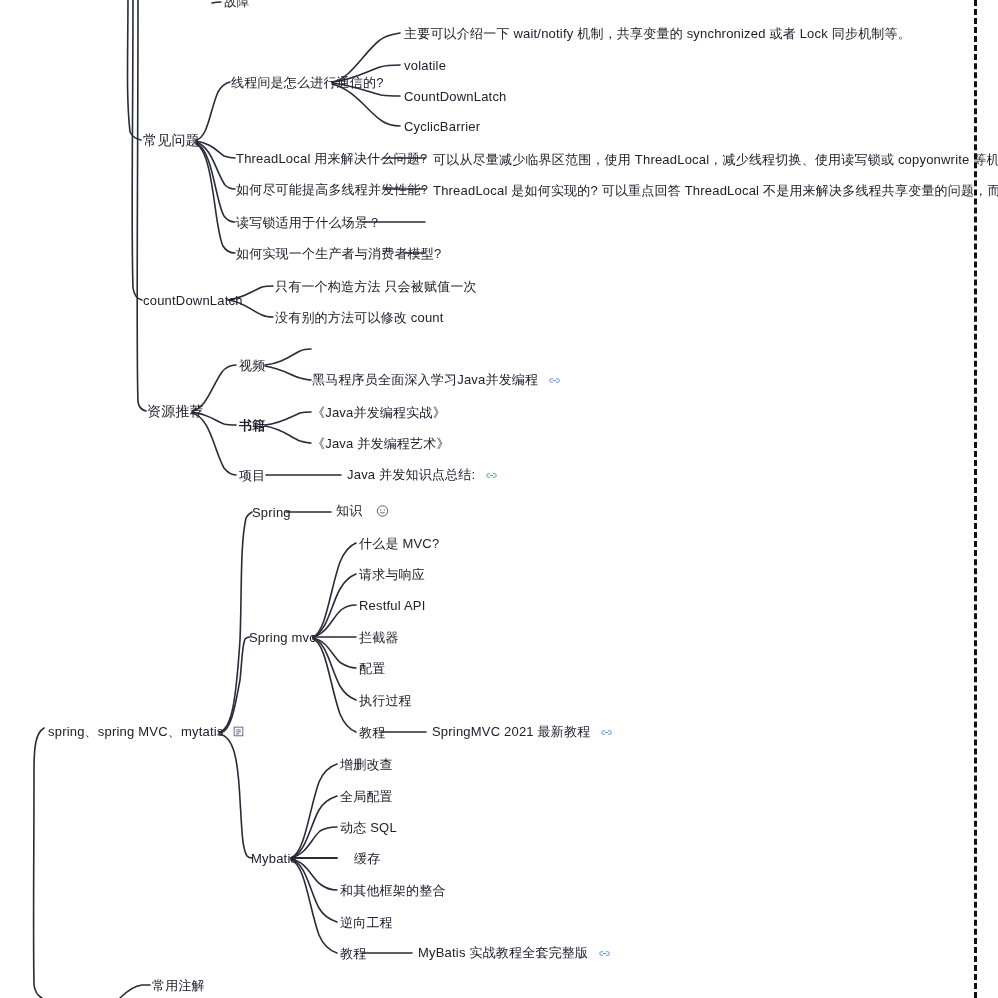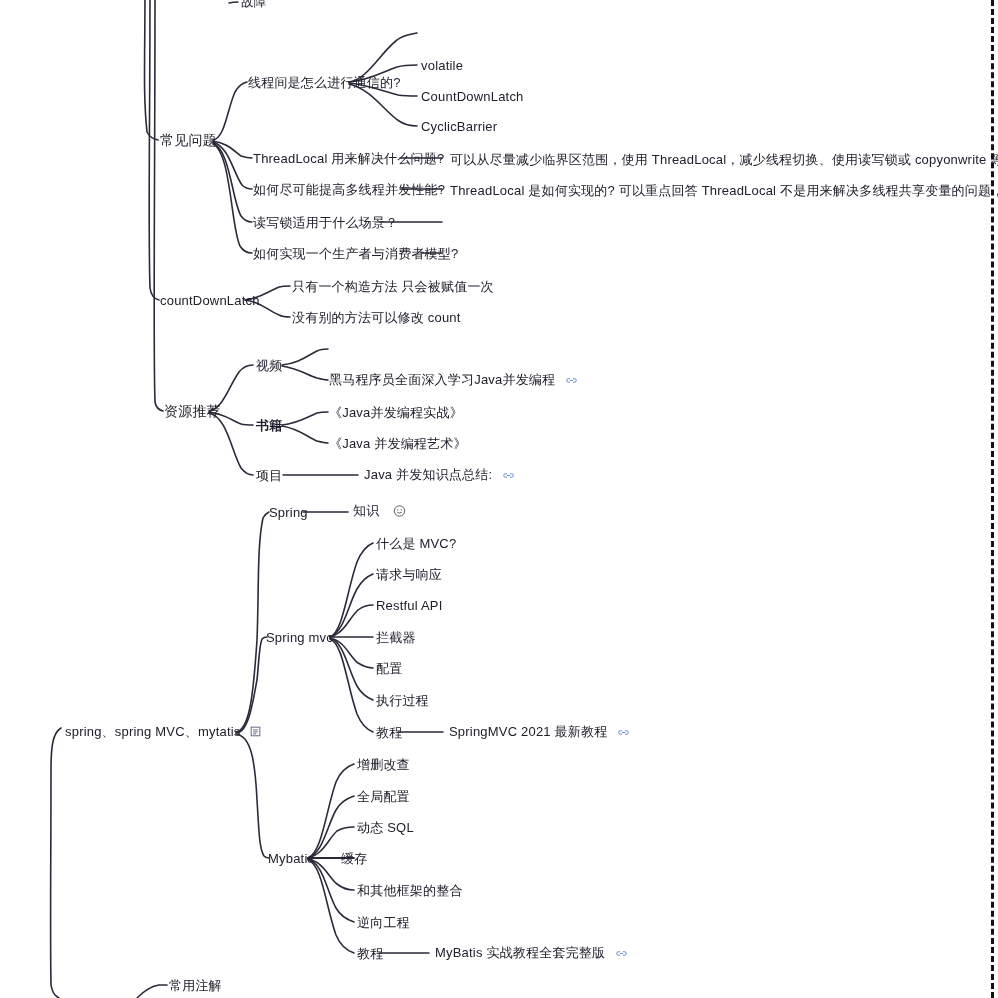--- a/index.html
+++ b/index.html
@@ -11,21 +11,20 @@
     width: 998px;
     height: 998px;
     overflow: hidden;
     font-family: "Liberation Sans", "DejaVu Sans", sans-serif;
     color: #1f1f2e;
   }
   #canvas {
     position: relative;
     width: 902px;
     height: 998px;
-    margin-left: 17px;
   }
   #edges {
     position: absolute;
     left: 0;
     top: 0;
     width: 998px;
     height: 998px;
     pointer-events: none;
   }
   .node {
@@ -144,20 +143,21 @@
       <path d="M212,3 C216,2 218,2 221,2" stroke-width="1.4"></path>
     </g>
   </svg>
 
   <div class="node tiny" style="left:224px; top:2px;">故障</div>
 
   <div class="node md" style="left:143px; top:140px;">常见问题</div>
 
   <div class="node sm" style="left:231px; top:82px;">线程间是怎么进行通信的?</div>
 
+  <div class="node sm" style="left:404px; top:33px;">主要可以介绍一下 wait/notify 机制，共享变量的 synchronized 或者 Lock 同步机制等。</div>
   <div class="node sm" style="left:404px; top:65px;">volatile</div>
   <div class="node sm" style="left:404px; top:96px;">CountDownLatch</div>
   <div class="node sm" style="left:404px; top:126px;">CyclicBarrier</div>
 
   <div class="node sm" style="left:236px; top:158px;">ThreadLocal 用来解决什么问题?</div>
   <div class="node sm" style="left:433px; top:159px;">可以从尽量减少临界区范围，使用 ThreadLocal，减少线程切换、使用读写锁或 copyonwrite 等机制这些方面来回答。</div>
 
   <div class="node sm" style="left:236px; top:189px;">如何尽可能提高多线程并发性能?</div>
   <div class="node sm" style="left:433px; top:190px;">ThreadLocal 是如何实现的? 可以重点回答 ThreadLocal 不是用来解决多线程共享变量的问题，而是用来解决线程数据隔离</div>
 
@@ -239,21 +239,21 @@
         <path d="M10 2.5 H7 A3.5 3.5 0 0 0 7 9.5 H10"></path>
         <path d="M16 2.5 H19 A3.5 3.5 0 0 1 19 9.5 H16"></path>
       </svg>
     </span>
   </div>
 
   <div class="node sm" style="left:251px; top:858px;">Mybatis</div>
   <div class="node sm" style="left:340px; top:764px;">增删改查</div>
   <div class="node sm" style="left:340px; top:796px;">全局配置</div>
   <div class="node sm" style="left:340px; top:827px;">动态 SQL</div>
-  <div class="node sm" style="left:324px; top:858px;text-align:center;">缓存</div>
+  <div class="node sm" style="left:354px; top:858px;text-align:center;">缓存</div>
   <div class="node sm" style="left:340px; top:890px;">和其他框架的整合</div>
   <div class="node sm" style="left:340px; top:922px;">逆向工程</div>
   <div class="node sm" style="left:340px; top:953px;">教程</div>
 
   <div class="node sm" style="left:418px; top:953px;">
     <span>MyBatis 实战教程全套完整版</span>
     <span class="link-icon">
       <svg width="13" height="9" viewBox="0 0 26 12" fill="none" stroke="currentColor" stroke-width="1.8">
         <path d="M10 6 H16"></path>
         <path d="M10 2.5 H7 A3.5 3.5 0 0 0 7 9.5 H10"></path>

